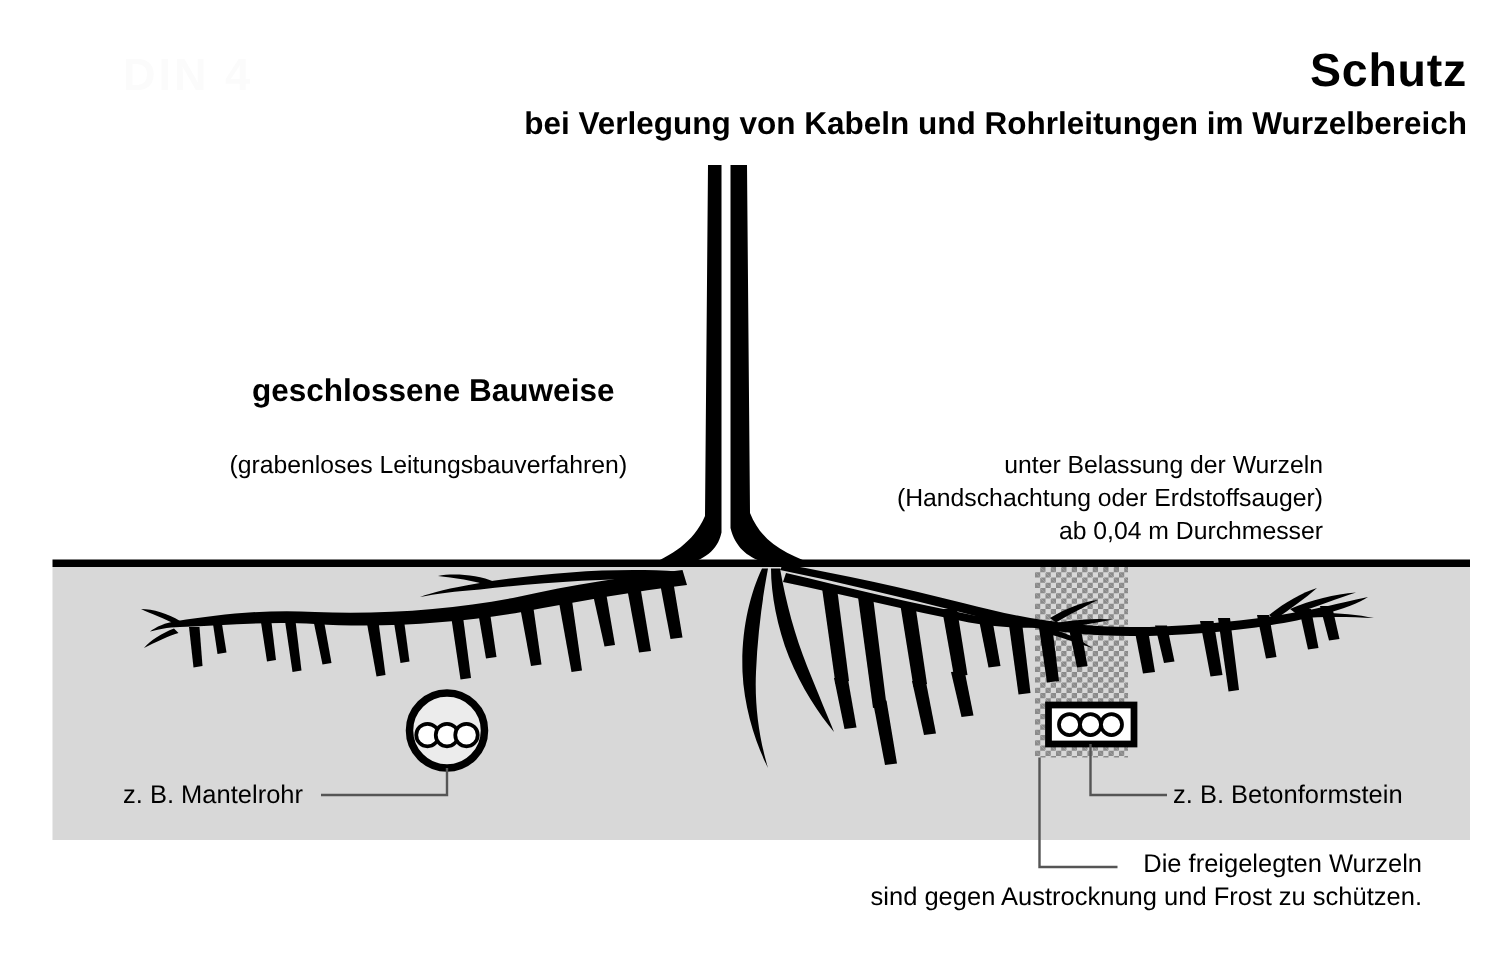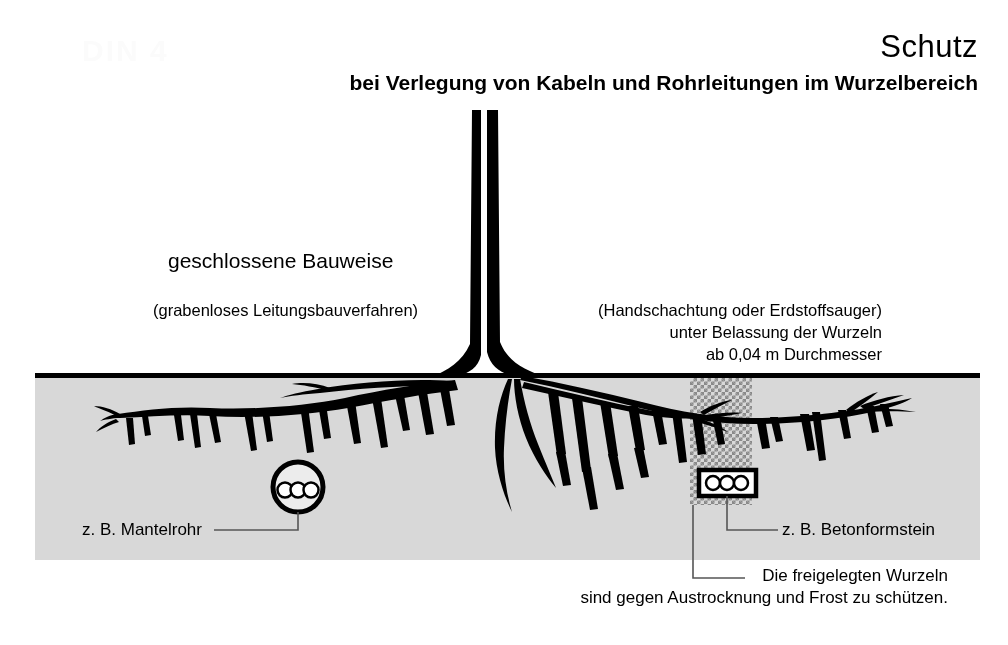--- a/index.html
+++ b/index.html
@@ -28,37 +28,37 @@
     font-weight: bold;
     letter-spacing: 2px;
     color: #fbfbfb;
     user-select: none;
   }
   .title-main {
     position: absolute;
     right: 30px;
     top: 29px;
     font-size: 31px;
-    font-weight: normal;
+    font-weight: bold;
     letter-spacing: 0.5px;
   }
   .title-sub {
     position: absolute;
     right: 30px;
     top: 71px;
     font-size: 21px;
     font-weight: bold;
     text-align: right;
   }
 
   
   .col-head {
     position: absolute;
     font-size: 21px;
-    font-weight: normal;
+    font-weight: bold;
   }
   .col-head.left  { left: 168px; top: 249px; }
   .col-head.right { left: 629px; top: 249px; }
 
   .col-sub {
     position: absolute;
     font-size: 16.5px;
     line-height: 22px;
   }
   .col-sub.left  { left: 153px; top: 299px; }
@@ -130,22 +130,22 @@
 
   <div class="watermark">DIN 4</div>
 
   <div class="title-main">Schutz</div>
   <div class="title-sub">bei Verlegung von Kabeln und Rohrleitungen im Wurzelbereich</div>
 
   <div class="col-head left">geschlossene Bauweise</div>
   <div class="col-sub left">(grabenloses Leitungsbauverfahren)</div>
 
   <div class="col-sub right">
+    <div>unter Belassung der Wurzeln</div>
     <div>(Handschachtung oder Erdstoffsauger)</div>
-    <div>unter Belassung der Wurzeln</div>
     <div>ab 0,04 m Durchmesser</div>
   </div>
 
   <div class="soil"></div>
   <div class="ground-line"></div>
 
   <div class="hatch"></div>
 
   <svg id="tree" viewBox="0 0 1008 645">
 

